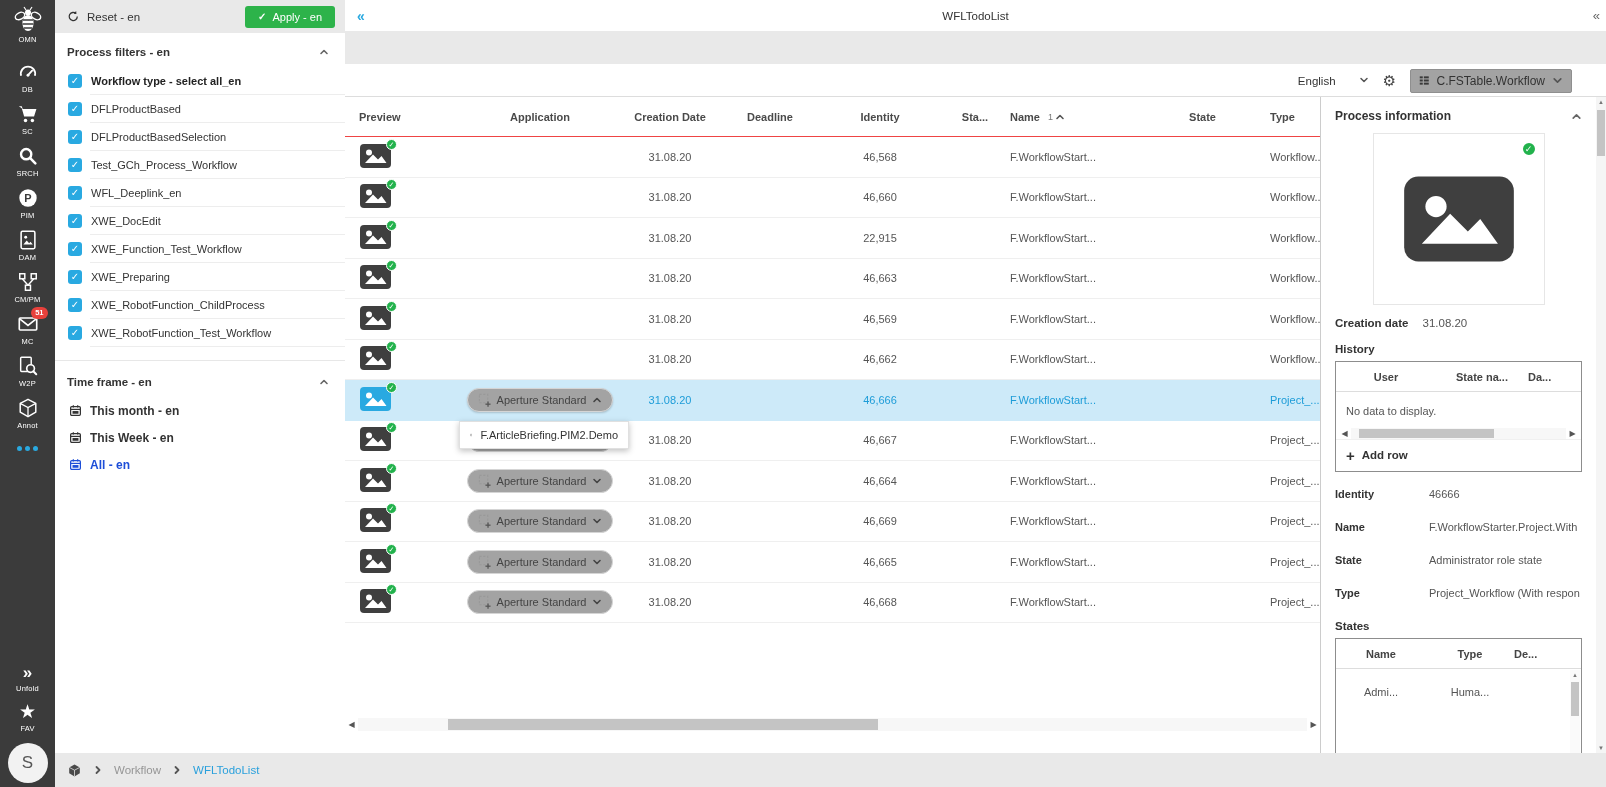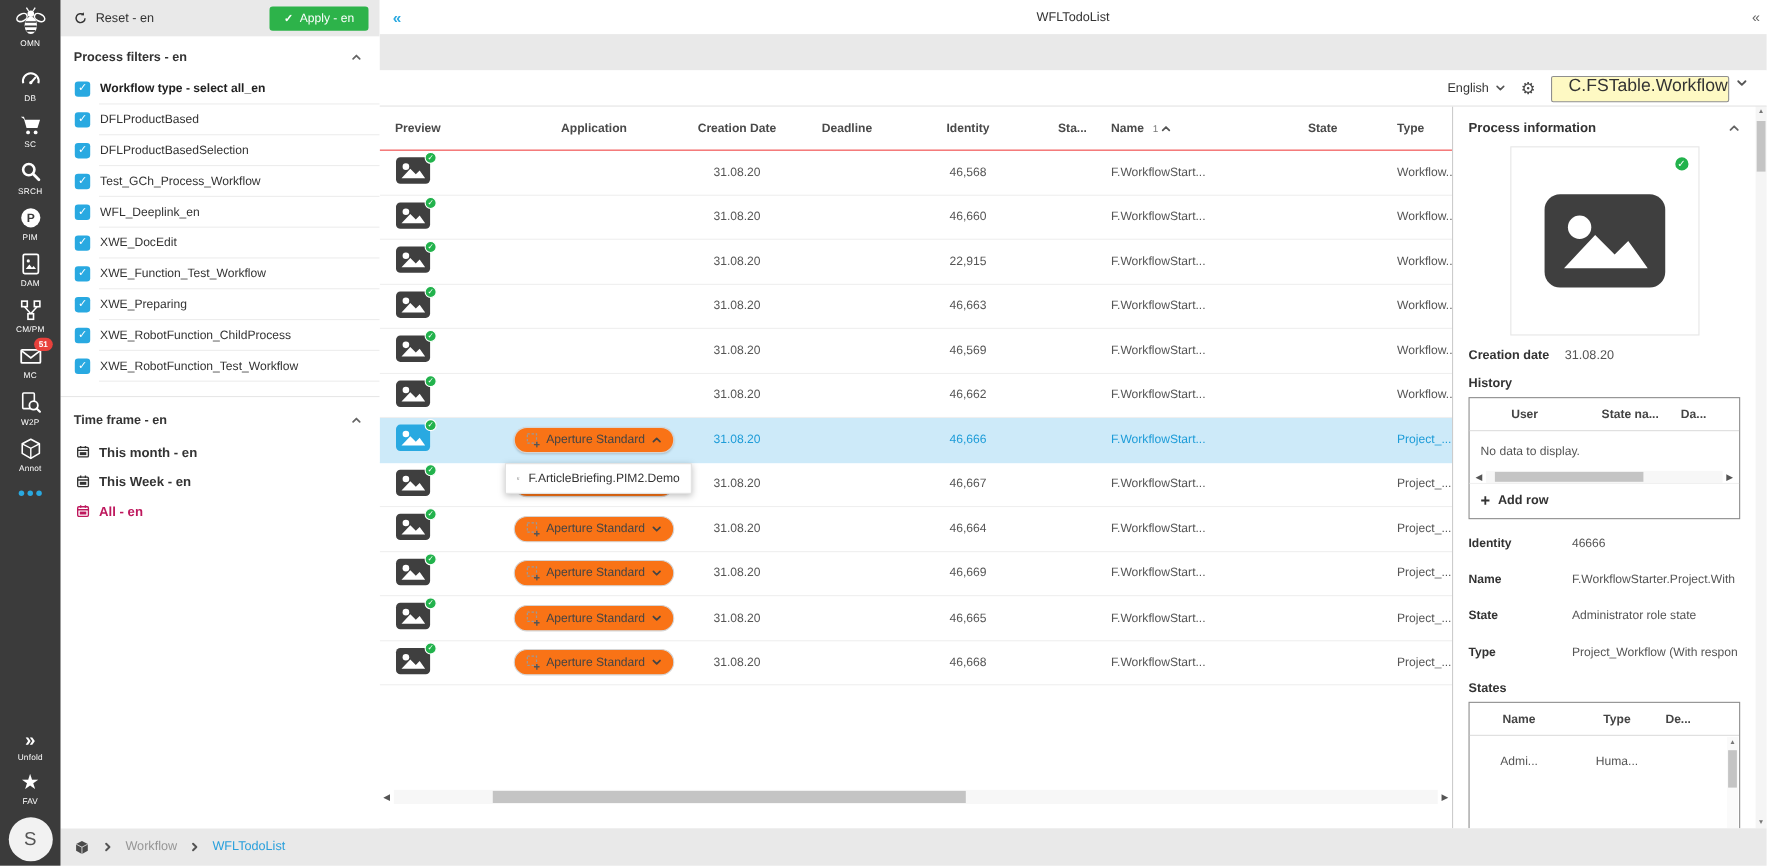--- a/index.html
+++ b/index.html
@@ -28,31 +28,31 @@
   .apply-check{font-size:10px;font-weight:bold}
   .lp-section-header{display:flex;align-items:center;padding:0 16px 0 12px;height:30px;font-size:11.5px;font-weight:bold;color:#333;margin-top:4px;cursor:pointer}
   .lp-section-header .chev{margin-left:auto}
   .filter-item{position:relative;display:flex;align-items:center;height:28px;padding-left:13px;cursor:pointer}
   .filter-item::after{content:"";position:absolute;left:35px;right:0;bottom:0;height:1px;background:#ededed}
   .checkbox{flex:0 0 14px;width:14px;height:14px;border-radius:3px;background:#29a9e1;color:#fff;font-size:10px;line-height:1;display:flex;align-items:center;justify-content:center;margin-right:9px;cursor:pointer}
   .filter-label{font-size:11px;color:#333;white-space:nowrap}
   .filter-label.bold{font-weight:bold;color:#222}
   .time-frame{border-top:1px solid #e7e7e7;margin-top:13px;padding-top:2px}
   .tf-item{display:flex;align-items:center;gap:8px;padding:6.5px 14px;font-size:12px;font-weight:bold;color:#333;cursor:pointer}
-  .tf-item.active{color:#be185d}
+  .tf-item.active{color:#1d4ed8}
   
   .main-topbar{position:absolute;left:345px;top:0;width:1261px;height:31px;background:#fff;display:flex;align-items:center}
   .collapse-left{color:#2aa9e0;font-size:14px;margin-left:12px;font-weight:bold;cursor:pointer;z-index:2}
   .topbar-title{position:absolute;left:0;right:0;text-align:center;font-size:11.5px;color:#333}
   .collapse-right{margin-left:auto;margin-right:6px;color:#666;font-size:13px;cursor:pointer;z-index:2}
   .gray-strip{position:absolute;left:345px;top:31px;width:1261px;height:33px;background:#e9e9e9}
   .controls-row{position:absolute;left:345px;top:64px;width:1261px;height:33px;background:#fff;display:flex;align-items:center;justify-content:flex-end;gap:14px;padding-right:34px}
-  .lang{display:flex;align-items:flex-start;gap:5px;font-size:11.5px;color:#333;cursor:pointer}
+  .lang{display:flex;align-items:flex-start;gap:23px;font-size:11.5px;color:#333;cursor:pointer}
   .gear{font-size:15px;color:#444;cursor:pointer;line-height:1}
-  .view-select{display:flex;align-items:flex-start;gap:7px;width:162px;height:24px;border:1px solid #8f8f8f;border-radius:2px;background:#fef9c3;padding:0 8px;font-size:16px;color:#333;cursor:pointer}
+  .view-select{display:flex;align-items:center;gap:7px;width:162px;height:24px;border:1px solid #8f8f8f;border-radius:2px;background:#a3a3a3;padding:0 8px;font-size:12px;color:#333;cursor:pointer}
   .view-select .chev{margin-left:auto}
   .top-divider{position:absolute;left:345px;top:96px;width:1261px;height:1px;background:#ddd}
   
   .table-area{position:absolute;left:345px;top:97px;width:975px;height:656px;overflow:hidden;background:#fff}
   .thead{display:flex;align-items:center;height:40px;border-bottom:1px solid #ef4444}
   .hcell{font-size:11px;font-weight:bold;color:#4a4a4a;white-space:nowrap}
   .c0{width:115px;padding-left:14px}
   .c1{width:160px;text-align:center}
   .c2{width:100px;text-align:center}
   .c3{width:100px;text-align:center}
@@ -60,21 +60,21 @@
   .c5{width:70px;text-align:center}
   .c6{width:125px;text-align:left}
   .c7{width:135px;text-align:center}
   .c8{width:50px;text-align:left;overflow:hidden}
   .sortnum{font-weight:normal;font-size:9px;color:#777;margin-left:6px}
   .hname{display:inline-flex;align-items:center;gap:2px}
   .trow{display:flex;align-items:center;height:40.5px;border-bottom:1px solid #efefef;font-size:11px;color:#555;cursor:pointer}
   .trow.sel{background:#cdeaf9;color:#1d9cd8;border-bottom-color:#cdeaf9}
   .pv{position:relative;display:inline-block;line-height:0}
   .pv-badge{position:absolute;top:-4px;right:-5px;width:11px;height:11px;border-radius:50%;background:#22b24c;color:#fff;font-size:7px;line-height:1;display:flex;align-items:center;justify-content:center;border:1.5px solid #fff}
-  .app-btn{display:inline-flex;align-items:center;gap:6px;height:24px;border:1px solid #d5d5d5;border-radius:12px;background:#f97316;padding:0 10px;font-size:11px;color:#444;font-family:inherit;cursor:pointer;white-space:nowrap}
+  .app-btn{display:inline-flex;align-items:center;gap:6px;height:24px;border:1px solid #d5d5d5;border-radius:12px;background:#a3a3a3;padding:0 10px;font-size:11px;color:#444;font-family:inherit;cursor:pointer;white-space:nowrap}
   .trow.sel .app-btn{box-shadow:0 1px 2px rgba(0,0,0,.18)}
   .cellwrap{overflow:hidden;white-space:nowrap}
   .app-menu{position:absolute;left:114px;top:324px;width:170px;height:28px;background:#fff;border:1px solid #e0e0e0;box-shadow:0 2px 6px rgba(0,0,0,.25);display:flex;align-items:center;gap:8px;padding:0 10px;font-size:11px;color:#333;z-index:6;cursor:pointer;white-space:nowrap}
   
   .hscrollbar{position:absolute;left:345px;top:718px;width:975px;height:13px;display:flex;align-items:stretch}
   .hs-arrow{width:13px;font-size:8px;color:#555;display:flex;align-items:center;justify-content:center;cursor:pointer}
   .hs-track{flex:1;background:#f7f7f7;position:relative;cursor:pointer}
   .hs-thumb{position:absolute;left:90px;width:430px;top:1px;bottom:1px;background:#c4c4c4;cursor:grab}
   
   .right-panel{position:absolute;left:1320px;top:97px;width:276px;height:656px;border-left:1px solid #ccc;background:#fff;padding:12px 14px;overflow:hidden}

